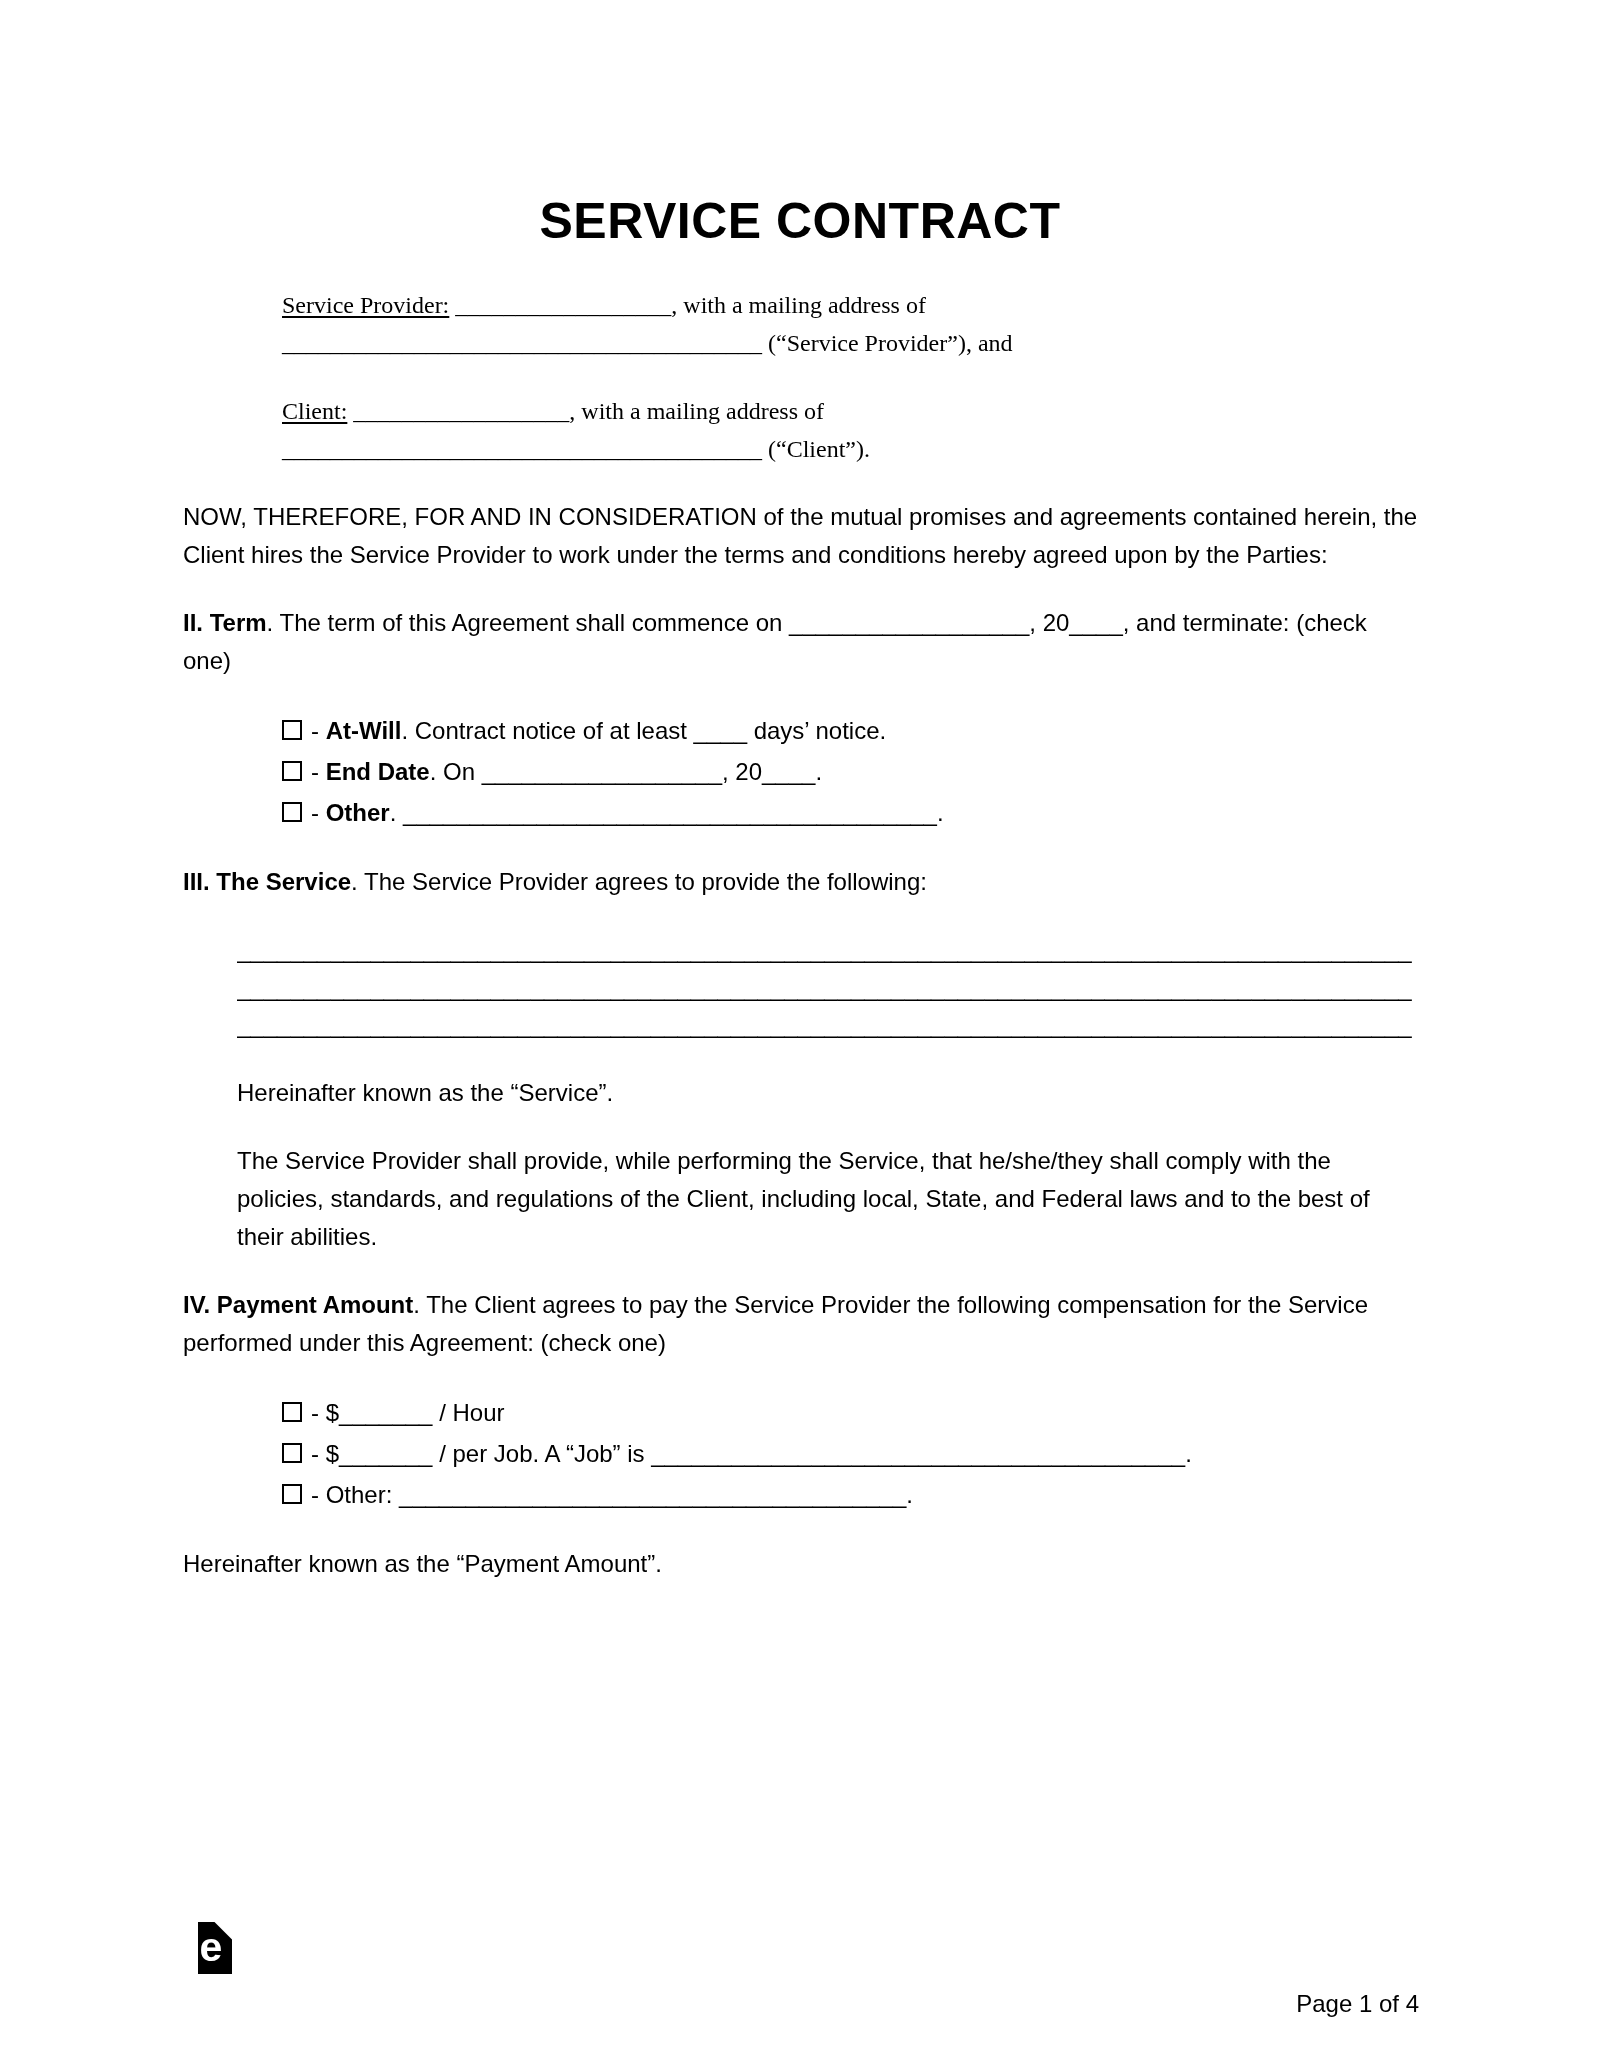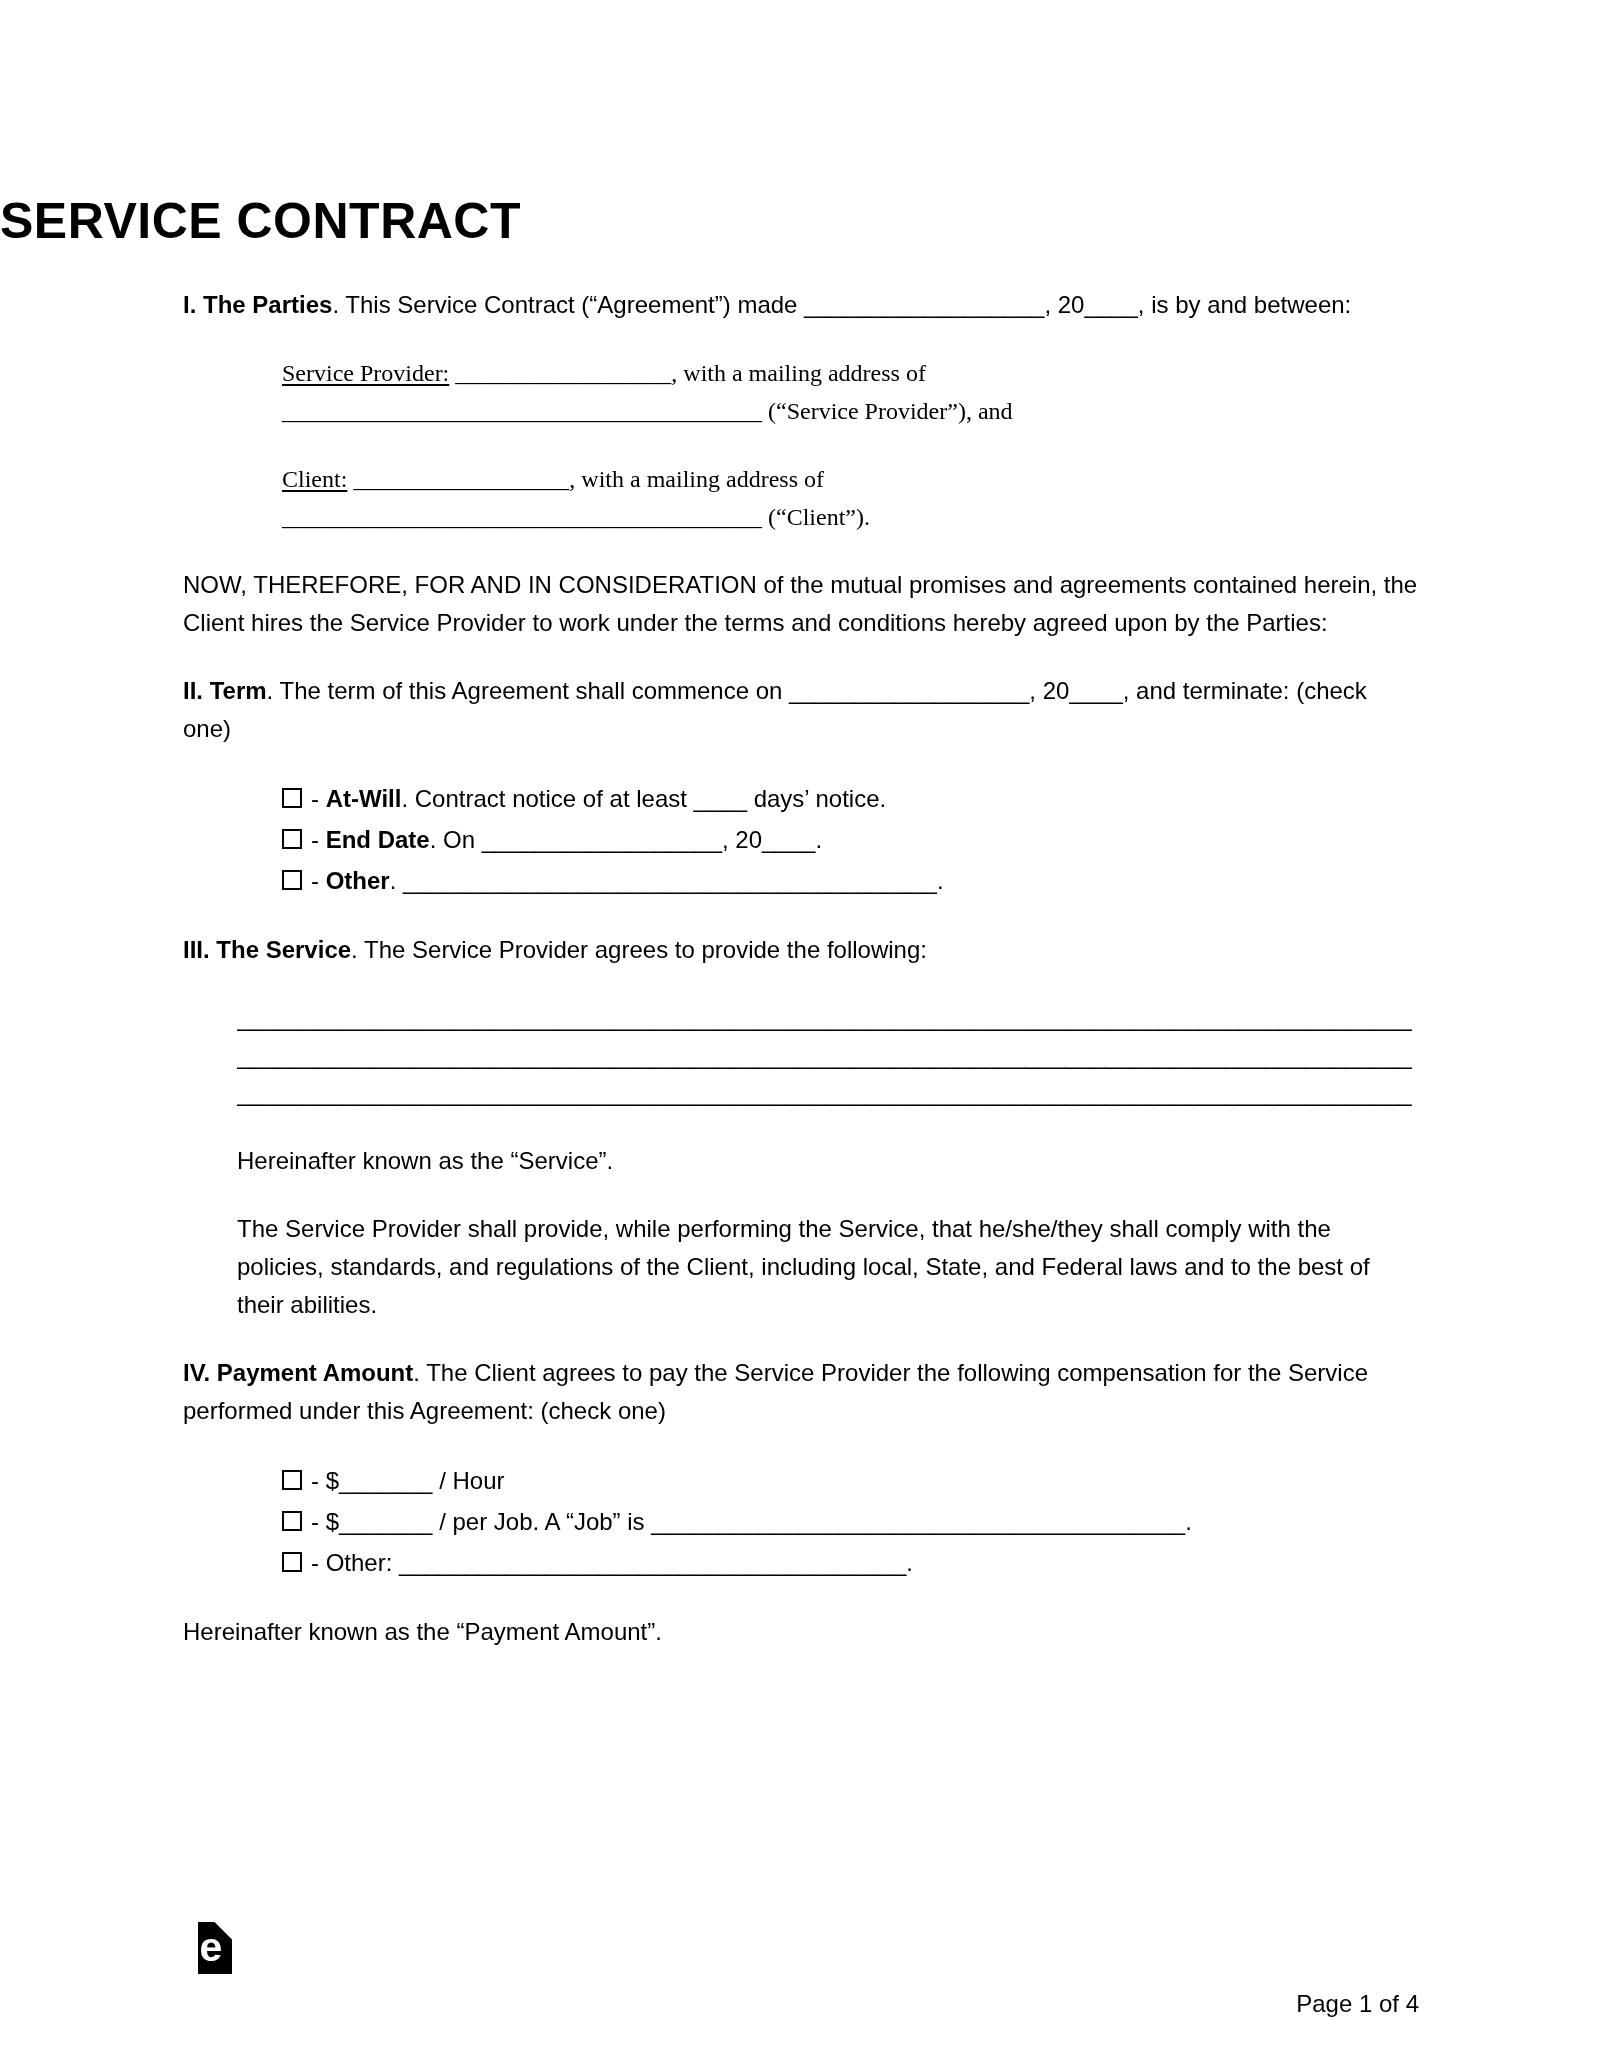--- a/index.html
+++ b/index.html
@@ -9,21 +9,21 @@
     background: #ffffff;
     color: #000000;
     font-family: "Liberation Sans", sans-serif;
     font-size: 24px;
     position: relative;
   }
   .page { position: absolute; inset: 0; overflow: hidden; }
   .title {
     margin: 0 0 36px 0;
     padding-top: 192px;
-    text-align: left;
+    text-align: center;
     font-size: 50px;
     line-height: 58px;
     font-weight: bold;
     letter-spacing: 0.5px;
   }
   .content { padding: 0 180px 0 183px; }
   .para { margin: 0 0 30px 0; line-height: 38px; }
   .block { margin: 0 0 30px 99px; line-height: 38px; font-family: Liberation Serif, serif; }
   .small-indent { margin-left: 54px; }
   .options { margin: 0 0 30px 99px; }
@@ -44,21 +44,20 @@
   .page-num { position: absolute; right: 181px; top: 1990px; font-size: 24px; line-height: 28px; }
 </style>
 </head>
 <body>
 
 <div class="page">
   <h1 class="title">SERVICE CONTRACT</h1>
 
   <div class="content">
 
-    <p class="para"><b>I. The Parties</b><span>. This Service Contract (“Agreement”) made </span><span>__________________</span><span>, 20</span><span>____</span><span>, is by and between:</span></p>
 
     <div class="block">
       <div><span class="ul">Service Provider:</span><span> </span><span>__________________</span><span>, with a mailing address of</span></div>
       <div><span>________________________________________</span><span> (“Service Provider”), and</span></div>
     </div>
 
     <div class="block">
       <div><span class="ul">Client:</span><span> </span><span>__________________</span><span>, with a mailing address of</span></div>
       <div><span>________________________________________</span><span> (“Client”).</span></div>
     </div>

